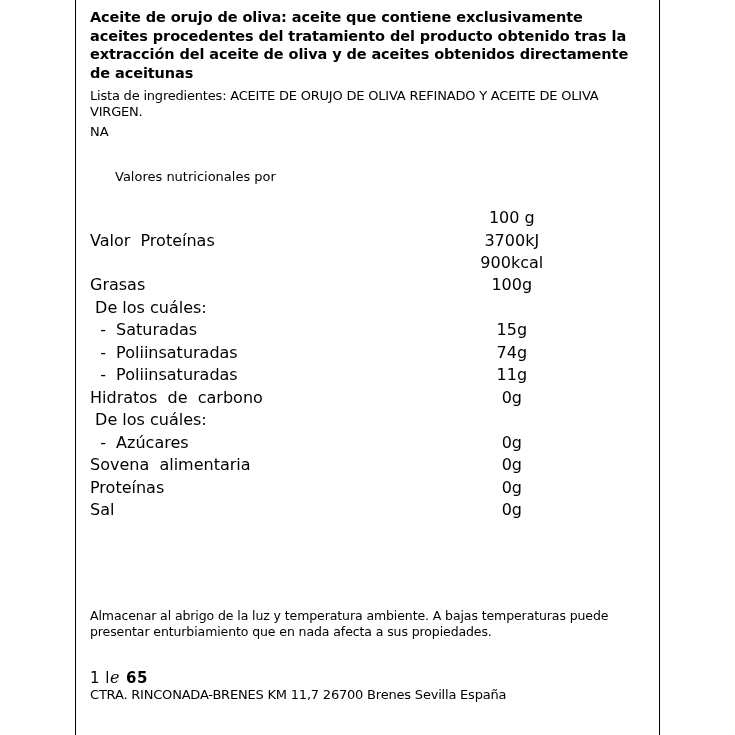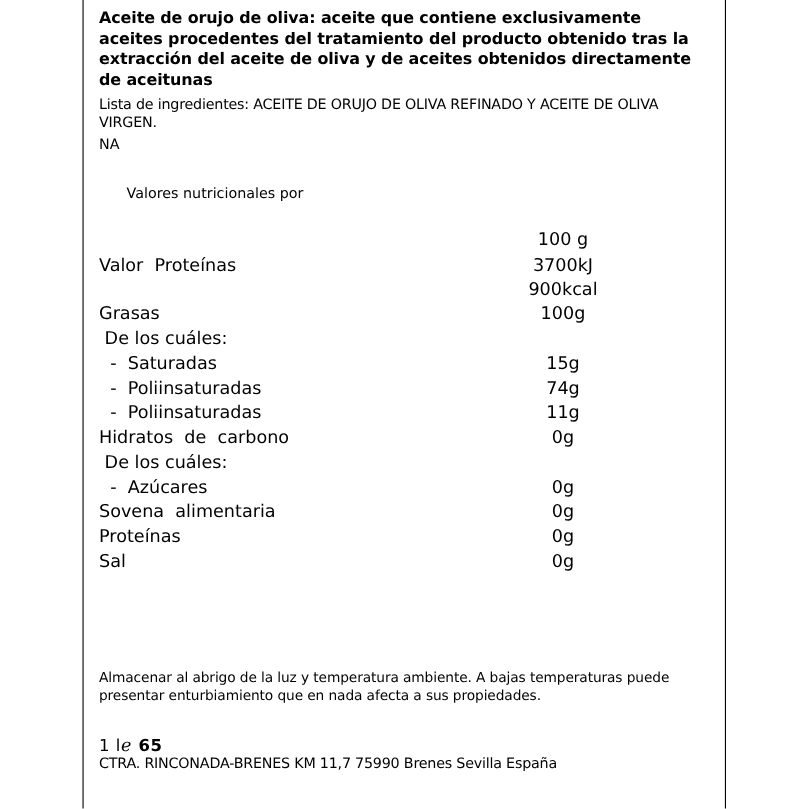--- a/index.html
+++ b/index.html
@@ -181,16 +181,16 @@
         </tr>
       </tbody>
     </table>
 
     <p class="storage">Almacenar al abrigo de la luz y temperatura ambiente. A bajas temperaturas puede presentar enturbiamiento que en nada afecta a sus propiedades.</p>
 
     <div class="volume">
       <span>1 l</span><span class="eglyph">e</span><span class="num">65</span>
     </div>
 
-    <div class="address">CTRA. RINCONADA-BRENES KM 11,7 75990 Brenes Sevilla España</div>
+    <div class="address">CTRA. RINCONADA-BRENES KM 11,7 26700 Brenes Sevilla España</div>
 
   </div>
 </div>
 
 </body></html>

